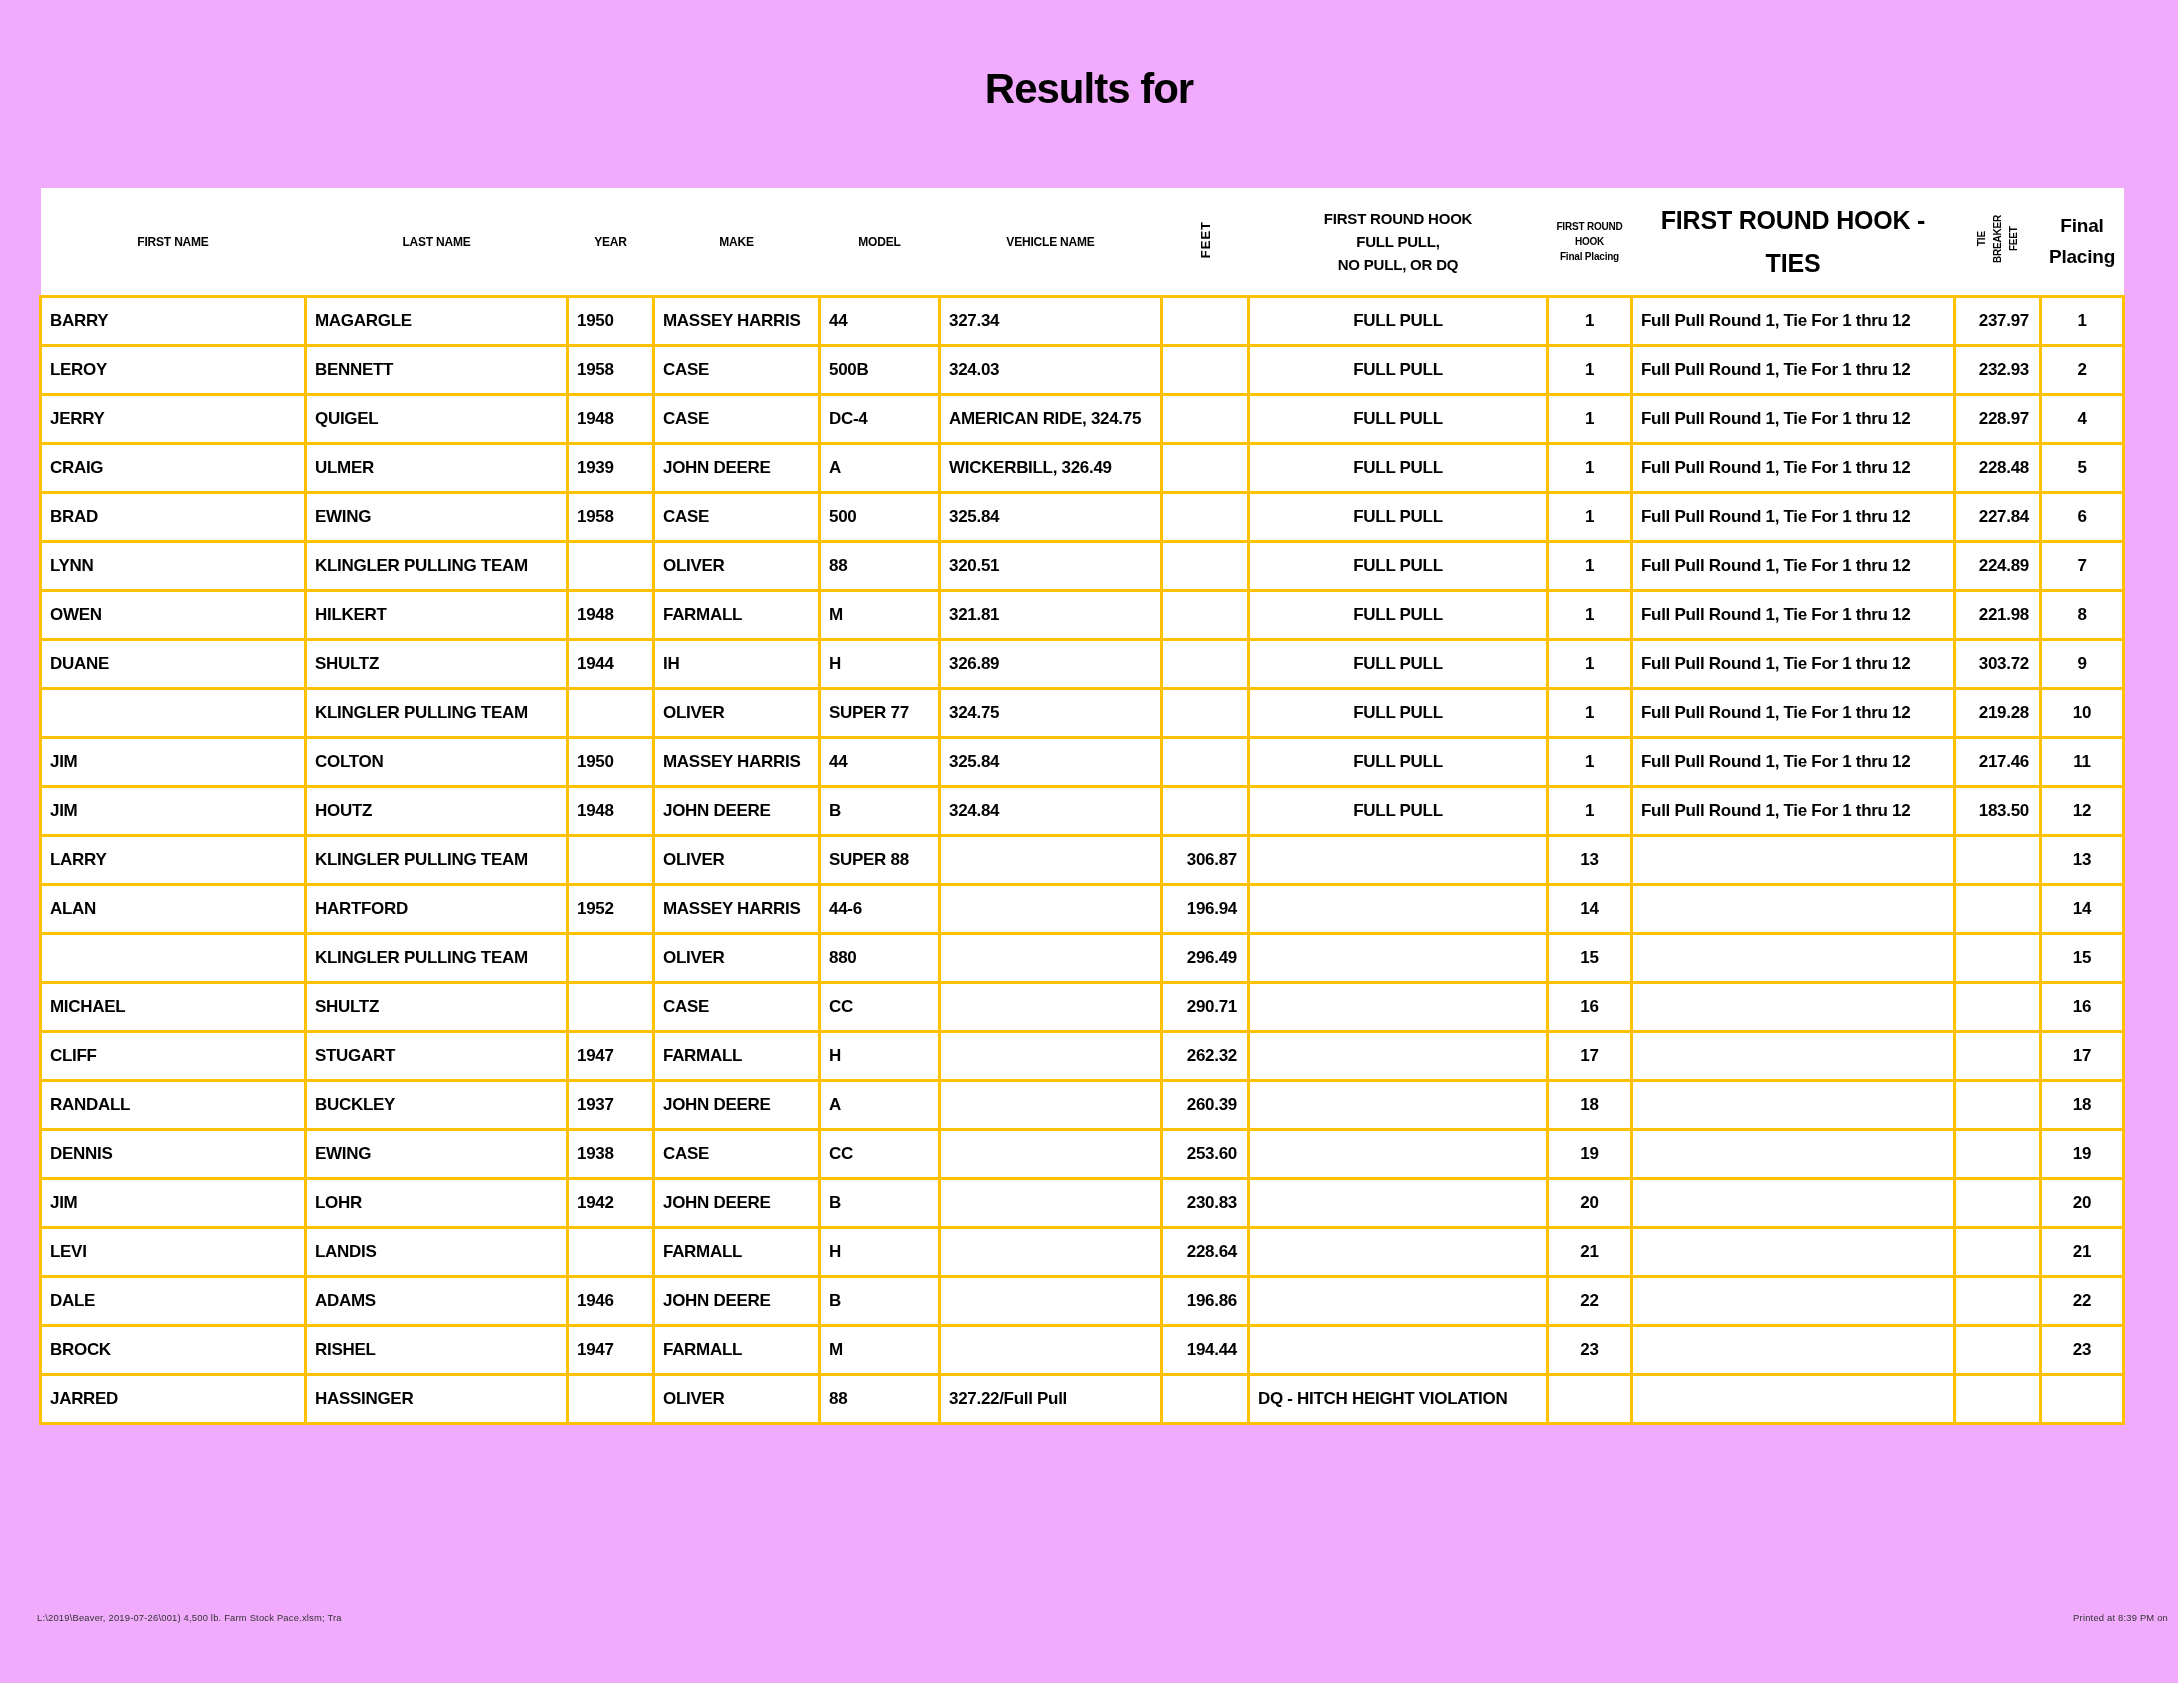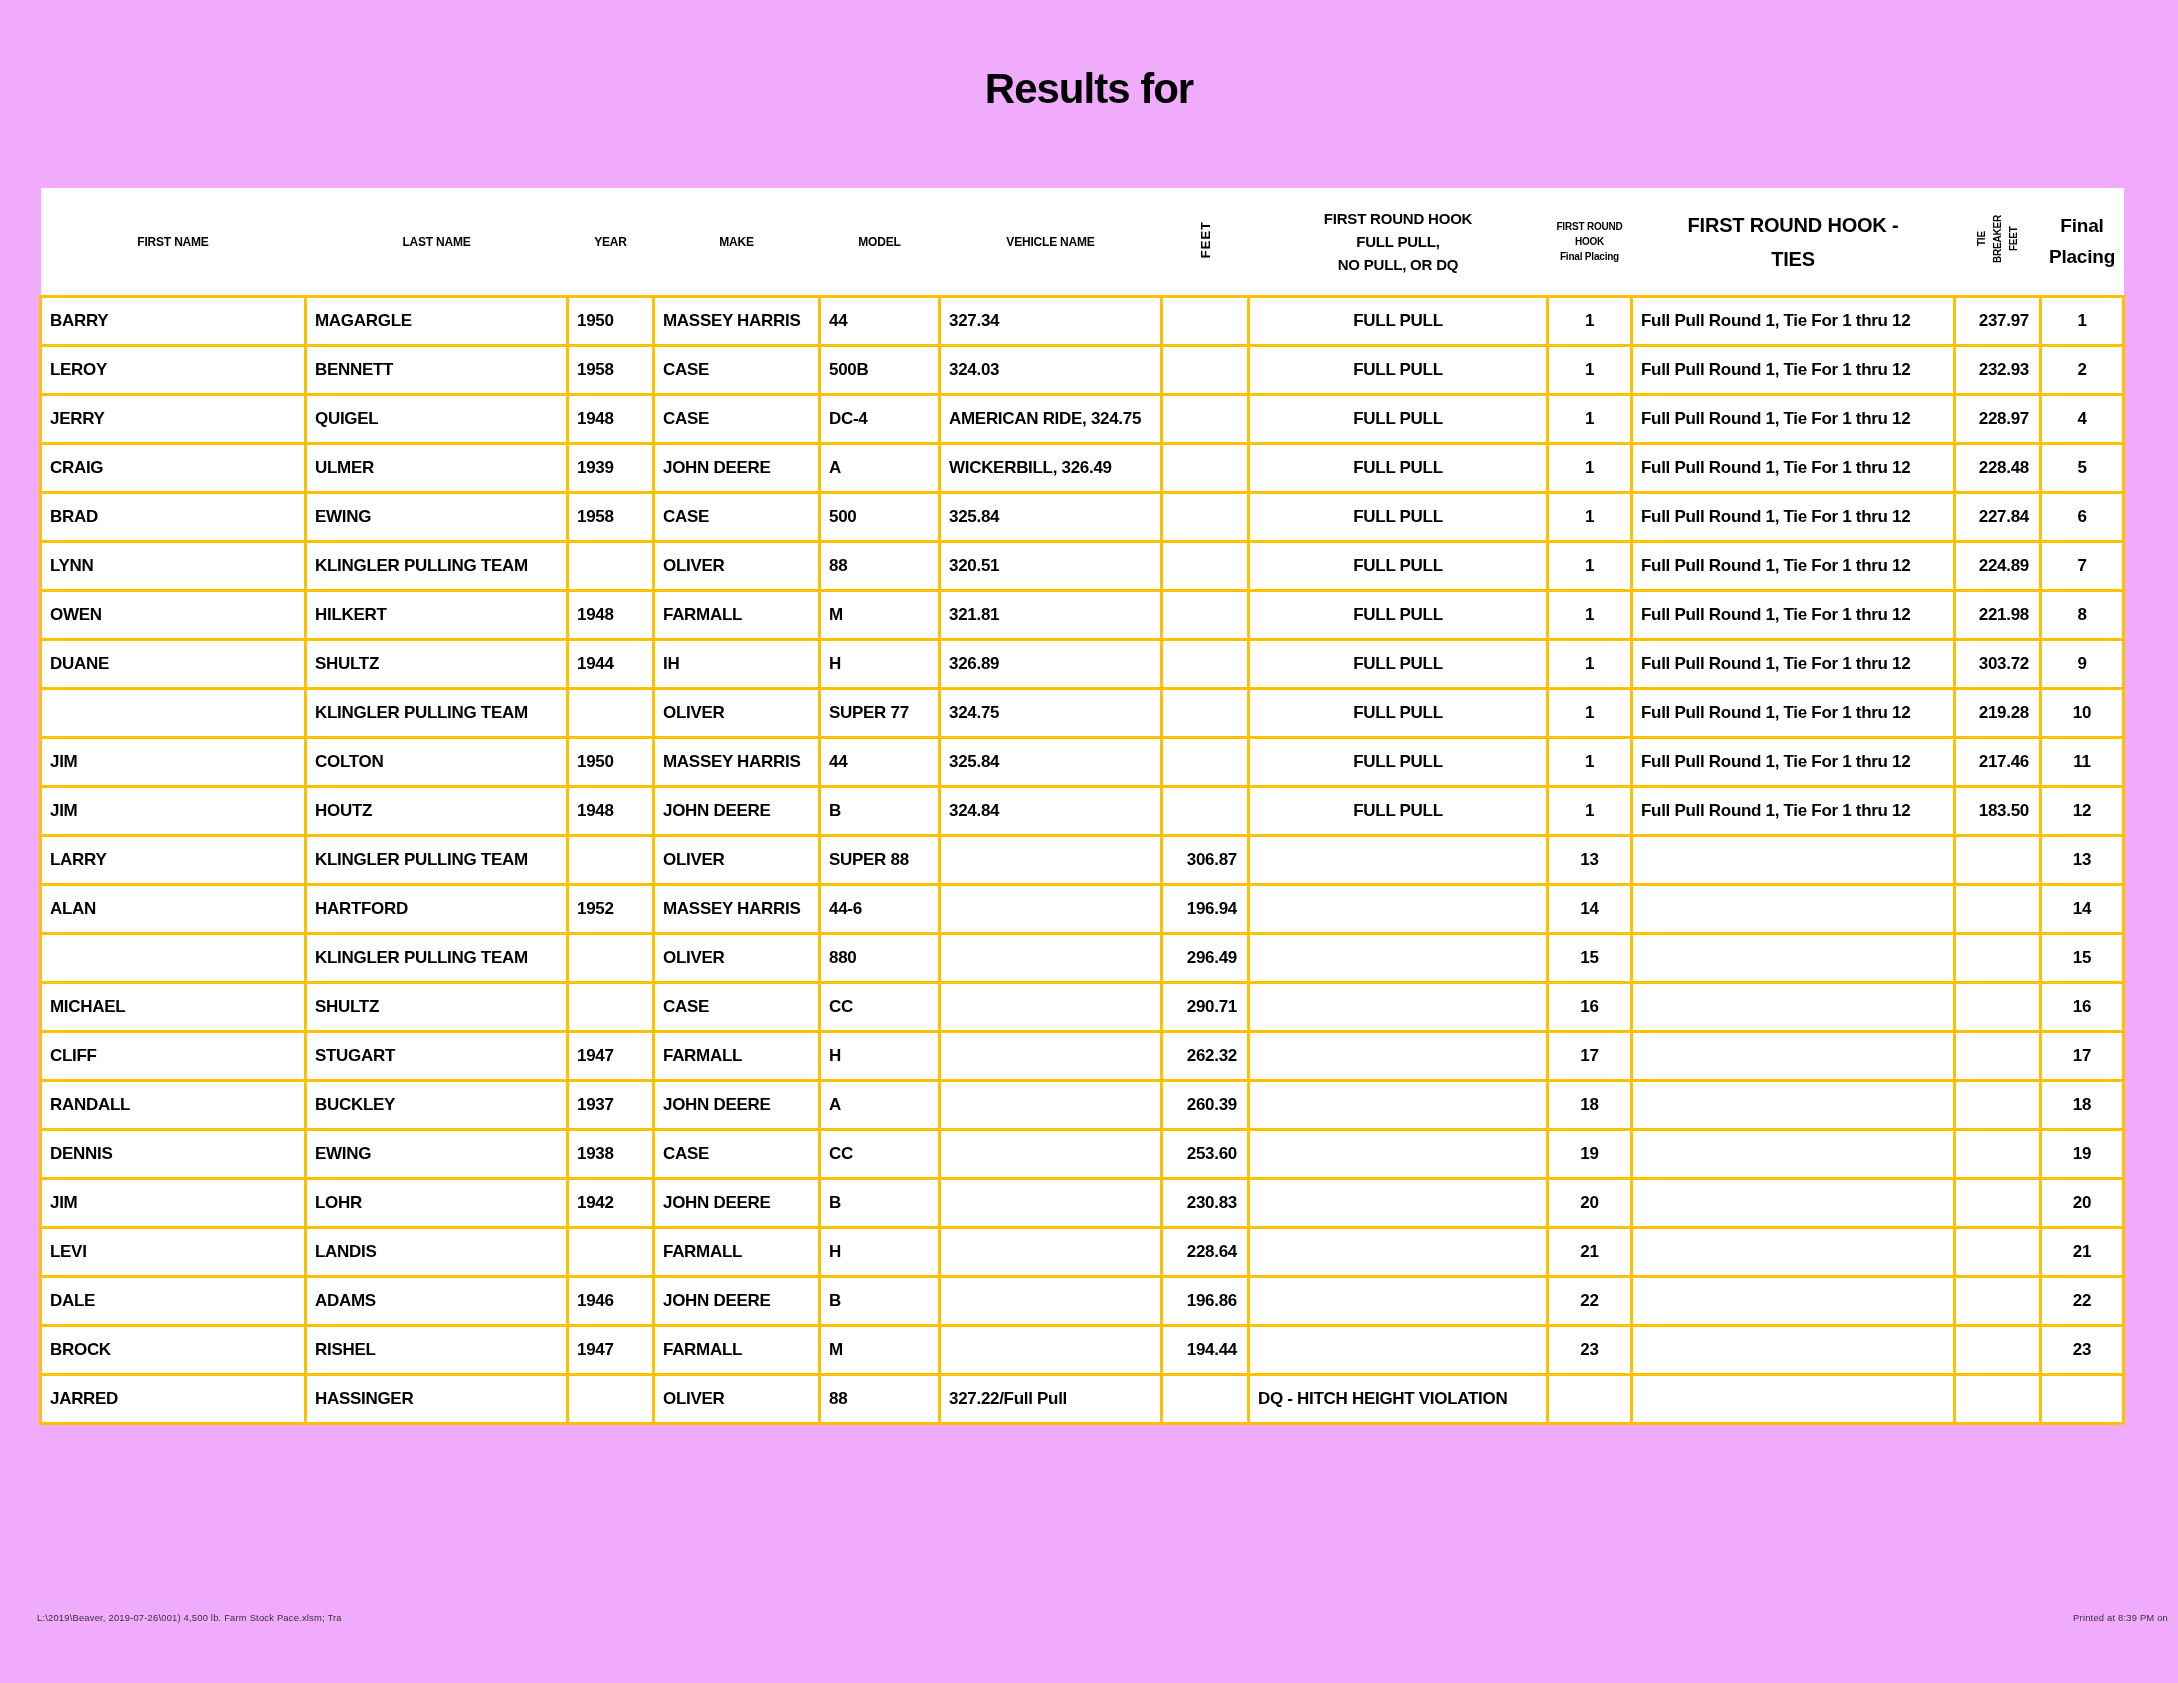--- a/index.html
+++ b/index.html
@@ -41,21 +41,21 @@
     vertical-align: middle;
     height: 107px;
     padding: 0;
     text-align: center;
     white-space: pre-line;
     letter-spacing: -0.2px;
   }
   th.h-main  { font-size: 12px; }
   th.h-hook  { font-size: 15px; line-height: 1.55; }
   th.h-small { font-size: 10px; line-height: 1.5; }
-  th.h-ties  { font-size: 20px; line-height: 1.7; }
+  th.h-ties  { font-size: 25px; line-height: 1.7; }
   th.h-final { font-size: 19px; line-height: 1.6; }
   .vert {
     display: inline-block;
     writing-mode: vertical-rl;
     transform: rotate(180deg);
     font-weight: bold;
     white-space: pre-line;
     text-align: center;
   }
   .vert.feet-h { font-size: 13px; letter-spacing: 1px; }

